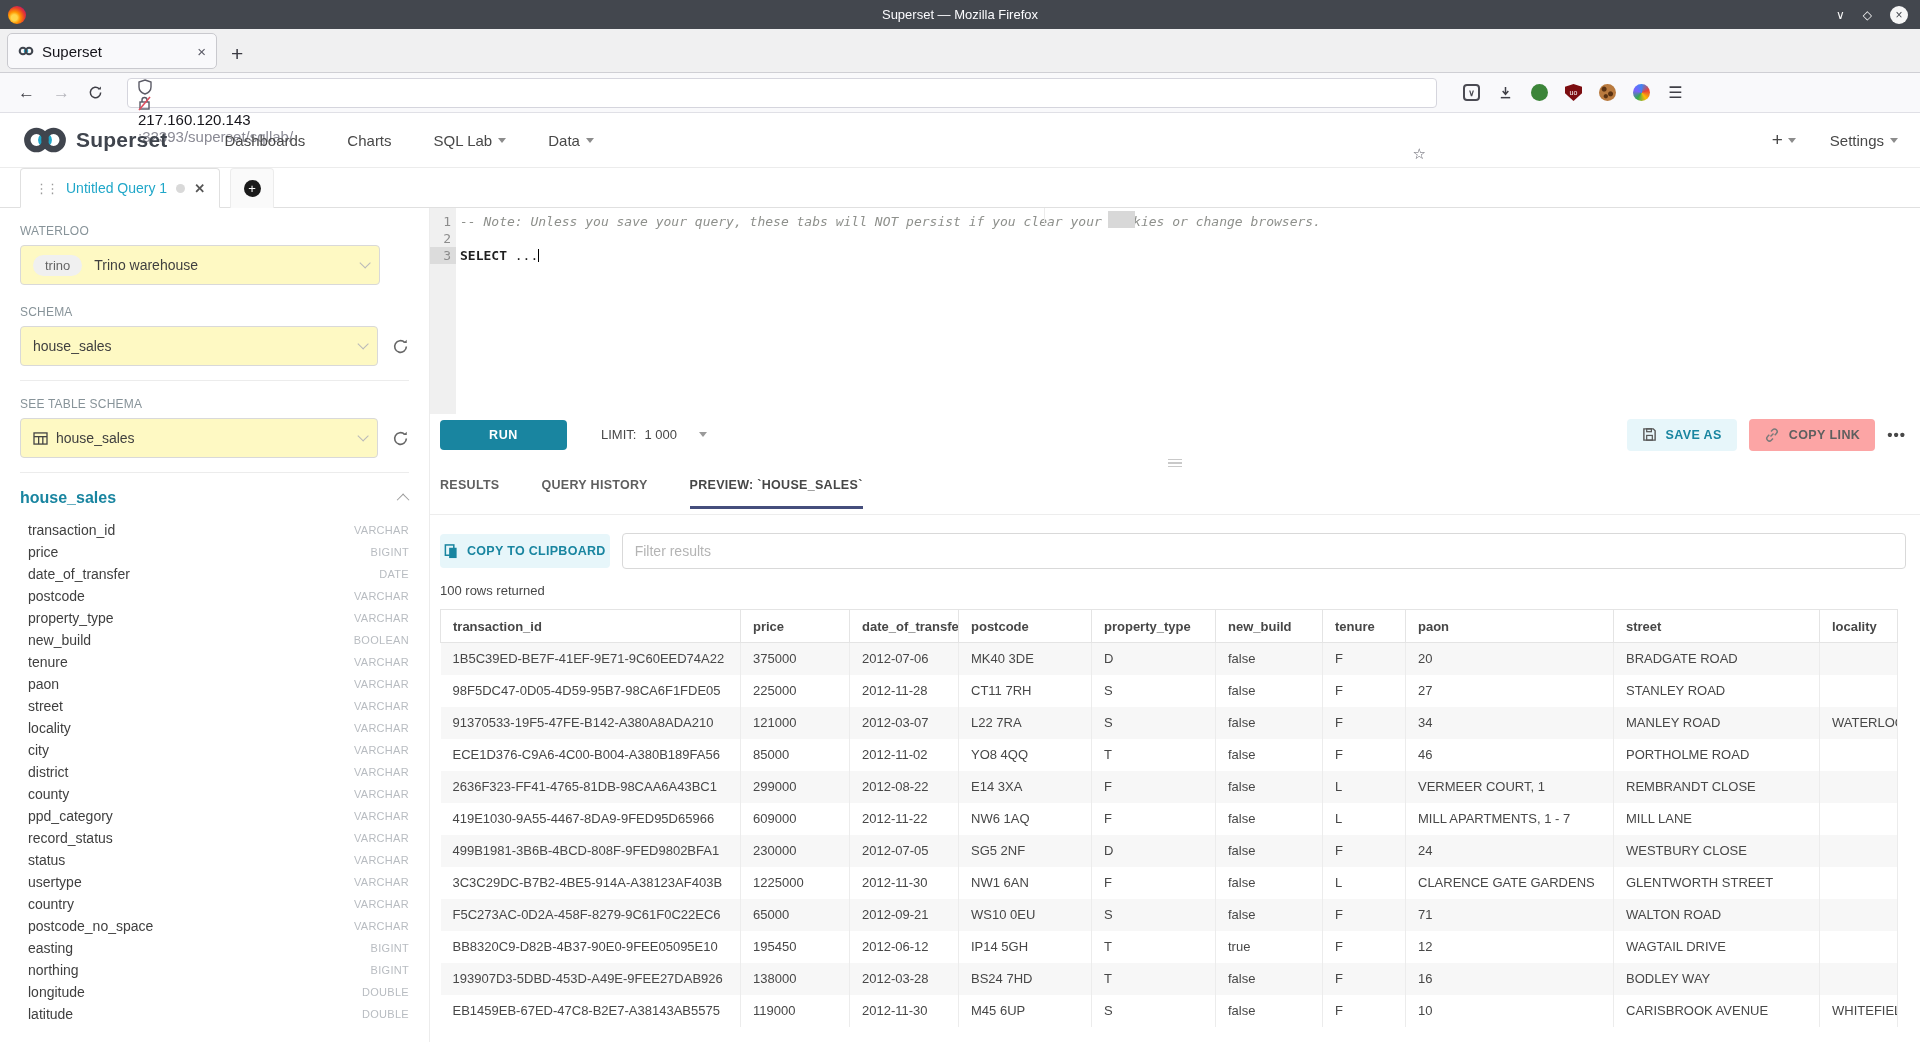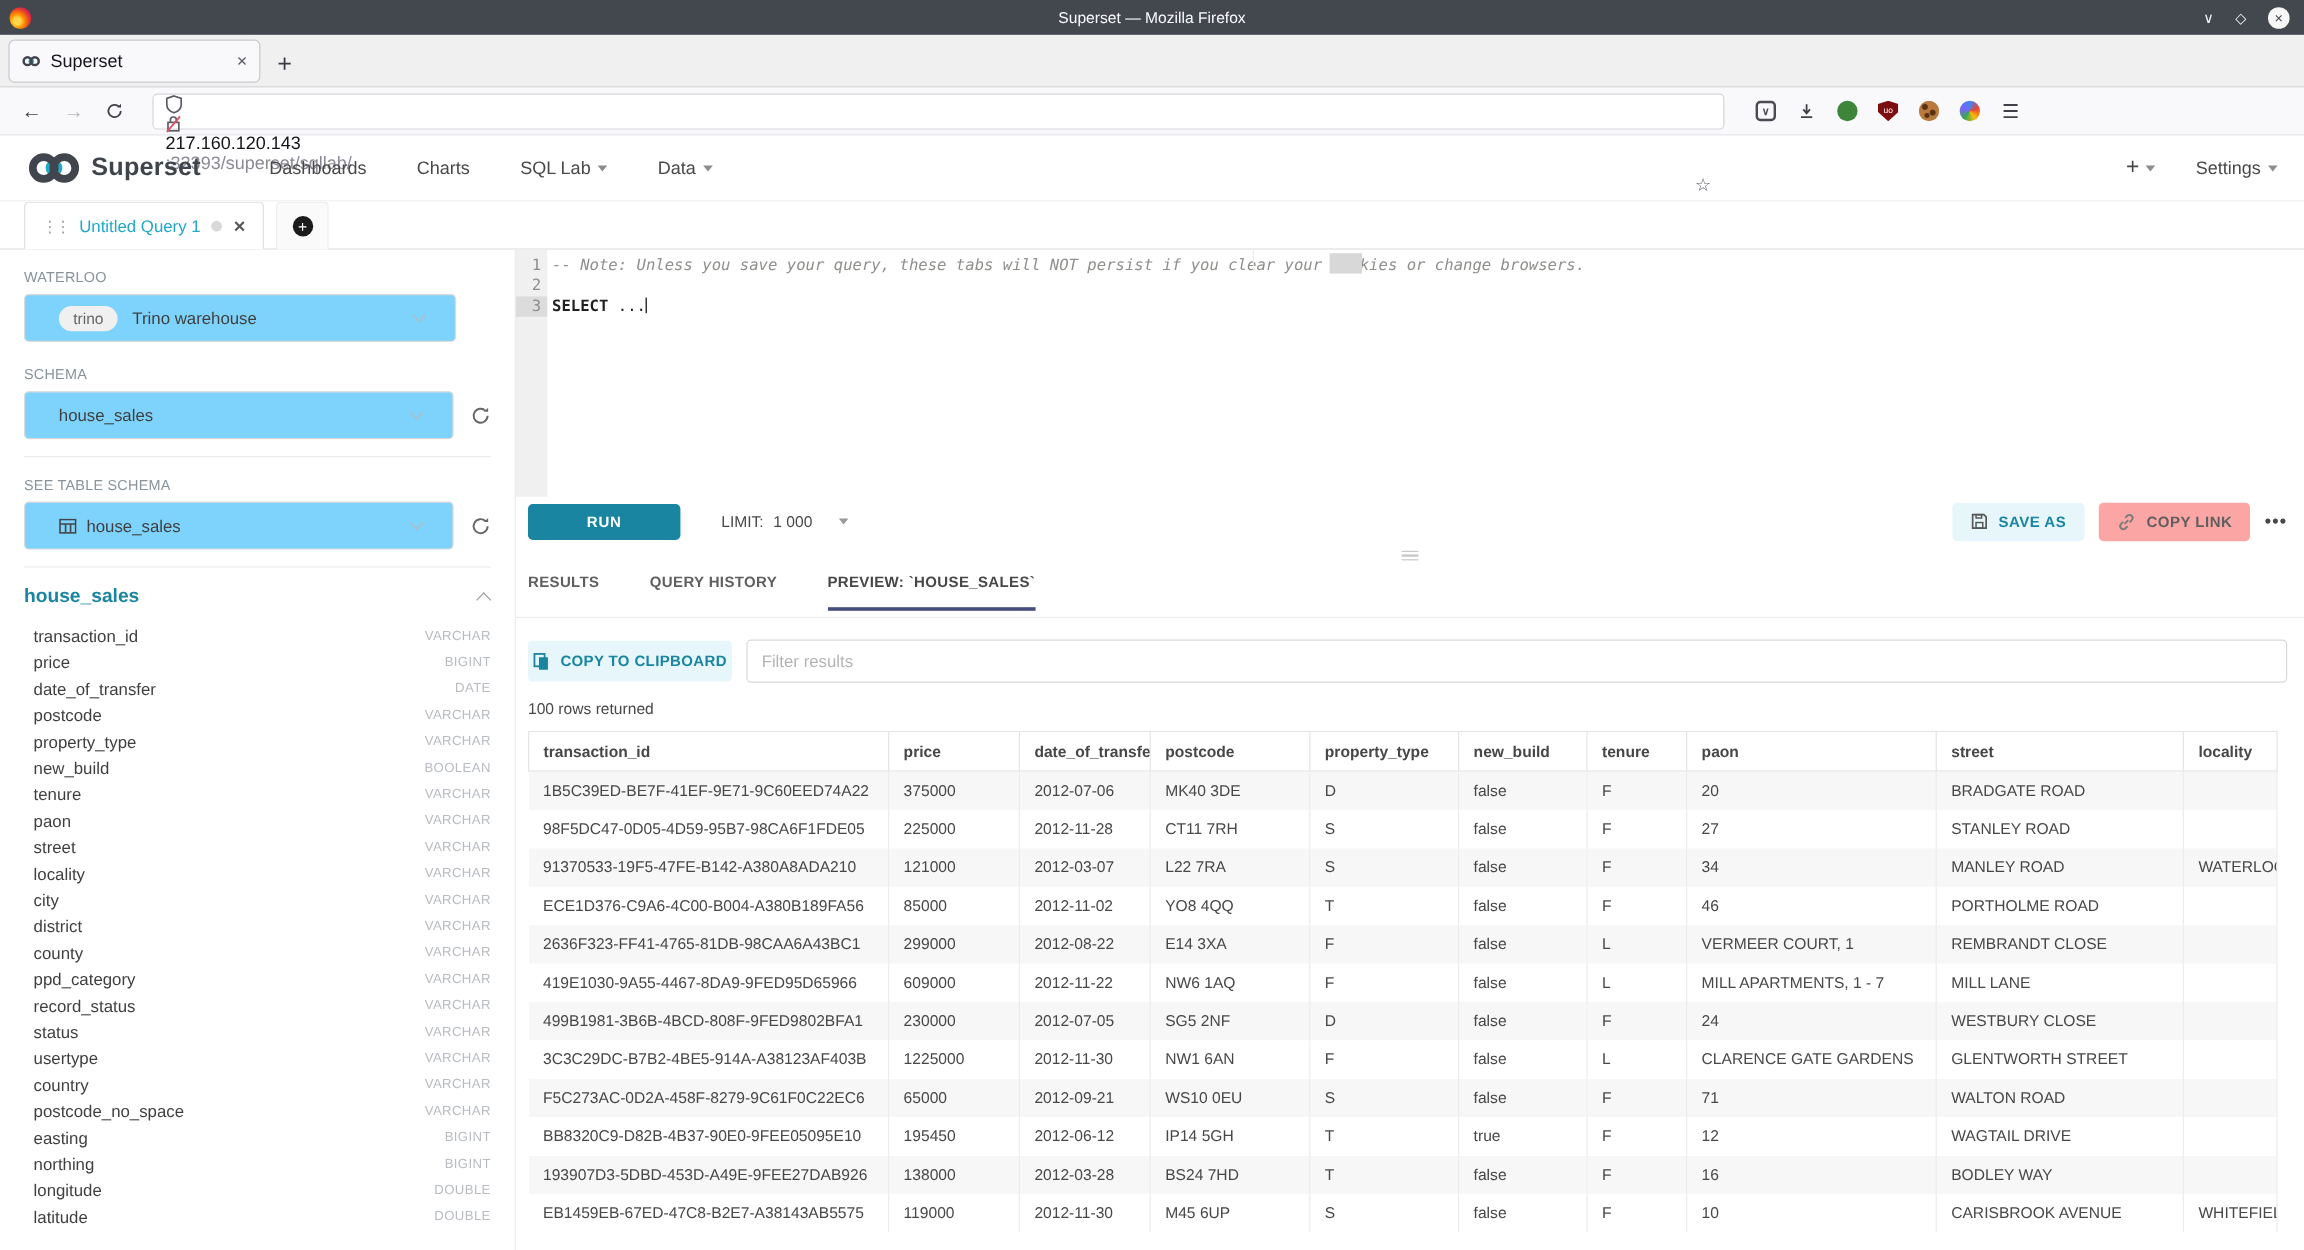--- a/index.html
+++ b/index.html
@@ -65,21 +65,21 @@
   .addtab{height:40px;width:44px;margin-left:10px;border:1px solid #ececec;border-bottom:none;background:#fafafa;
     border-radius:4px 4px 0 0;display:flex;align-items:center;justify-content:center;position:relative;top:1px;}
   .addtab .pc{width:17px;height:17px;border-radius:50%;background:#1b1b1b;color:#fff;font-size:13px;
     display:flex;align-items:center;justify-content:center;line-height:1;}
   
   .content{display:flex;height:834px;}
   .sidebar{width:430px;border-right:1px solid #ececec;padding:16px 20px 0 20px;overflow:hidden;}
   .slabel{font-size:12px;color:var(--label);letter-spacing:.2px;margin-bottom:7px;}
   .selrow{display:flex;align-items:center;margin-bottom:20px;}
   .sel{width:360px;height:40px;border:1px solid var(--gray-border);border-radius:4px;
-    display:flex;align-items:center;padding:0 28px;font-size:14px;color:#3f3f3f;background:#7dd3fc;}
+    display:flex;align-items:center;padding:0 12px;font-size:14px;color:#3f3f3f;background:#fef9c3;}
   .sel .chev{margin-left:auto;width:8px;height:8px;border-right:1.6px solid #b9b9b9;
     border-bottom:1.6px solid #b9b9b9;transform:rotate(45deg) translateY(-3px);}
   .pill{background:#f0f0f0;border-radius:11px;padding:3px 12px;font-size:13px;color:#666;margin-right:12px;}
   .refresh{margin-left:14px;display:flex;}
   .divider{height:1px;background:#ececec;margin:2px 0 16px 0;}
   .tblheading{display:flex;align-items:center;margin:4px 0 12px 0;}
   .tblheading .tname{color:var(--teal-dark);font-size:16px;font-weight:bold;}
   .tblheading .up{margin-left:auto;width:9px;height:9px;border-right:1.7px solid #9b9b9b;
     border-bottom:1.7px solid #9b9b9b;transform:rotate(-135deg) translateY(-2px);}
   .colrow{display:flex;align-items:center;height:22px;padding-left:8px;}

